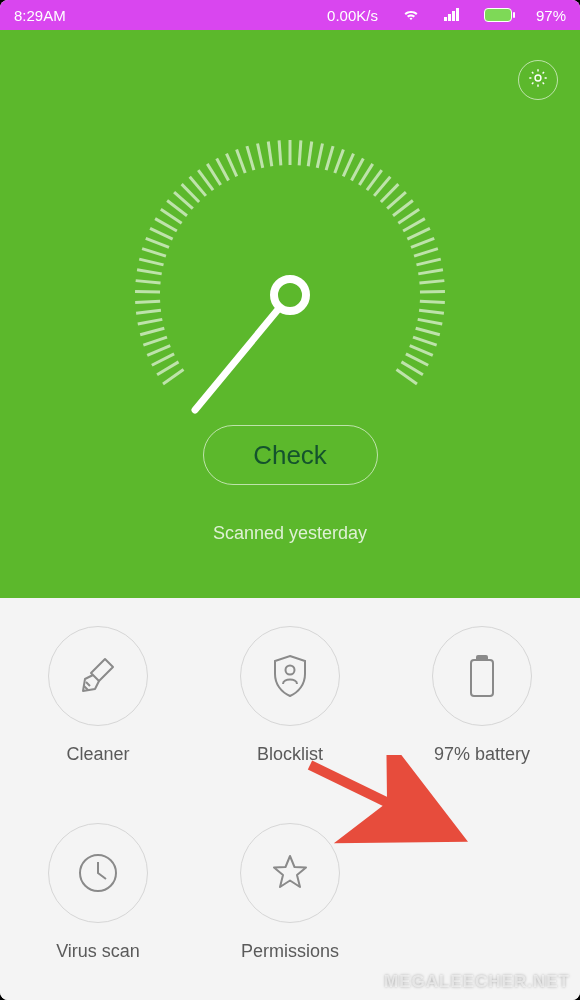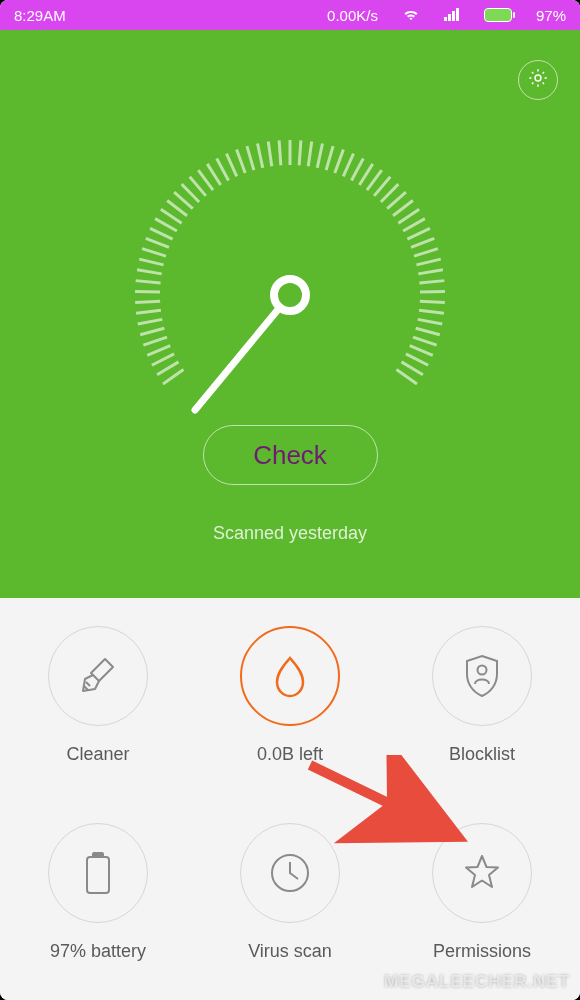--- a/index.html
+++ b/index.html
@@ -85,21 +85,21 @@
     .gauge svg { width: 100%; height: 100%; }
     .check-btn {
       margin-top: -10px;
       width: 175px;
       height: 60px;
       border: 1.5px solid rgba(255,255,255,0.6);
       border-radius: 40px;
       display: flex;
       align-items: center;
       justify-content: center;
-      color: #701a75;
+      color: #14532d;
       font-size: 26px;
       font-weight: 300;
     }
     .scan-status {
       margin-top: 38px;
       color: rgba(255,255,255,0.8);
       font-size: 18px;
       font-weight: 300;
     }
     
@@ -282,28 +282,20 @@
       <div class="icon-circle">
         <svg width="50" height="50" viewBox="0 0 50 50" fill="none" stroke="#8a8a8a" stroke-width="2" stroke-linejoin="round">
           <path d="M32 8 L40 16 L26 30 L18 22 Z"></path>
           <path d="M20 24 L12 28 L10 40 L22 38 L26 30"></path>
           <path d="M13 31 L17 35 M11 35 L15 39"></path>
         </svg>
       </div>
       <div class="grid-label">Cleaner</div>
     </div>
 
-    <div class="grid-item">
-      <div class="icon-circle highlight">
-        <svg width="42" height="48" viewBox="0 0 42 48" fill="none" stroke="#f26b1d" stroke-width="2.5">
-          <path d="M21 6 C13 15 8 22 8 30 C8 38 14 44 21 44 C28 44 34 38 34 30 C34 22 29 15 21 6 Z"></path>
-        </svg>
-      </div>
-      <div class="grid-label">0.0B left</div>
-    </div>
 
     <div class="grid-item">
       <div class="icon-circle">
         <svg width="42" height="48" viewBox="0 0 42 48" fill="none" stroke="#8a8a8a" stroke-width="2">
           <path d="M21 4 L36 9 V22 C36 32 30 40 21 44 C12 40 6 32 6 22 V9 Z"></path>
           <circle cx="21" cy="18" r="4.5"></circle>
           <path d="M14 32 C14 26 28 26 28 32"></path>
         </svg>
       </div>
       <div class="grid-label">Blocklist</div>

